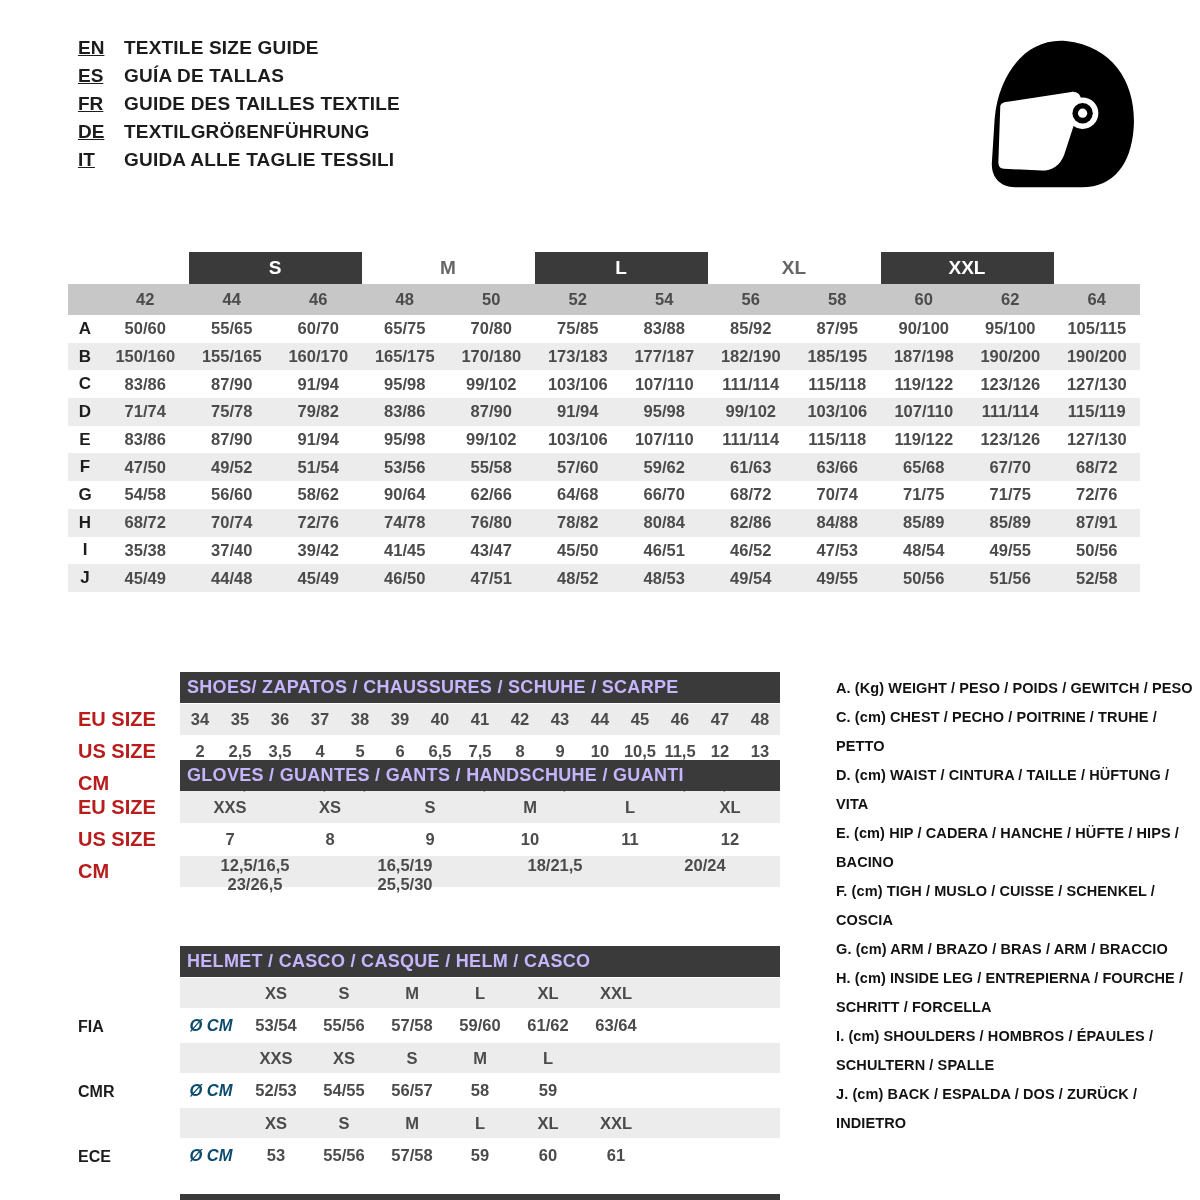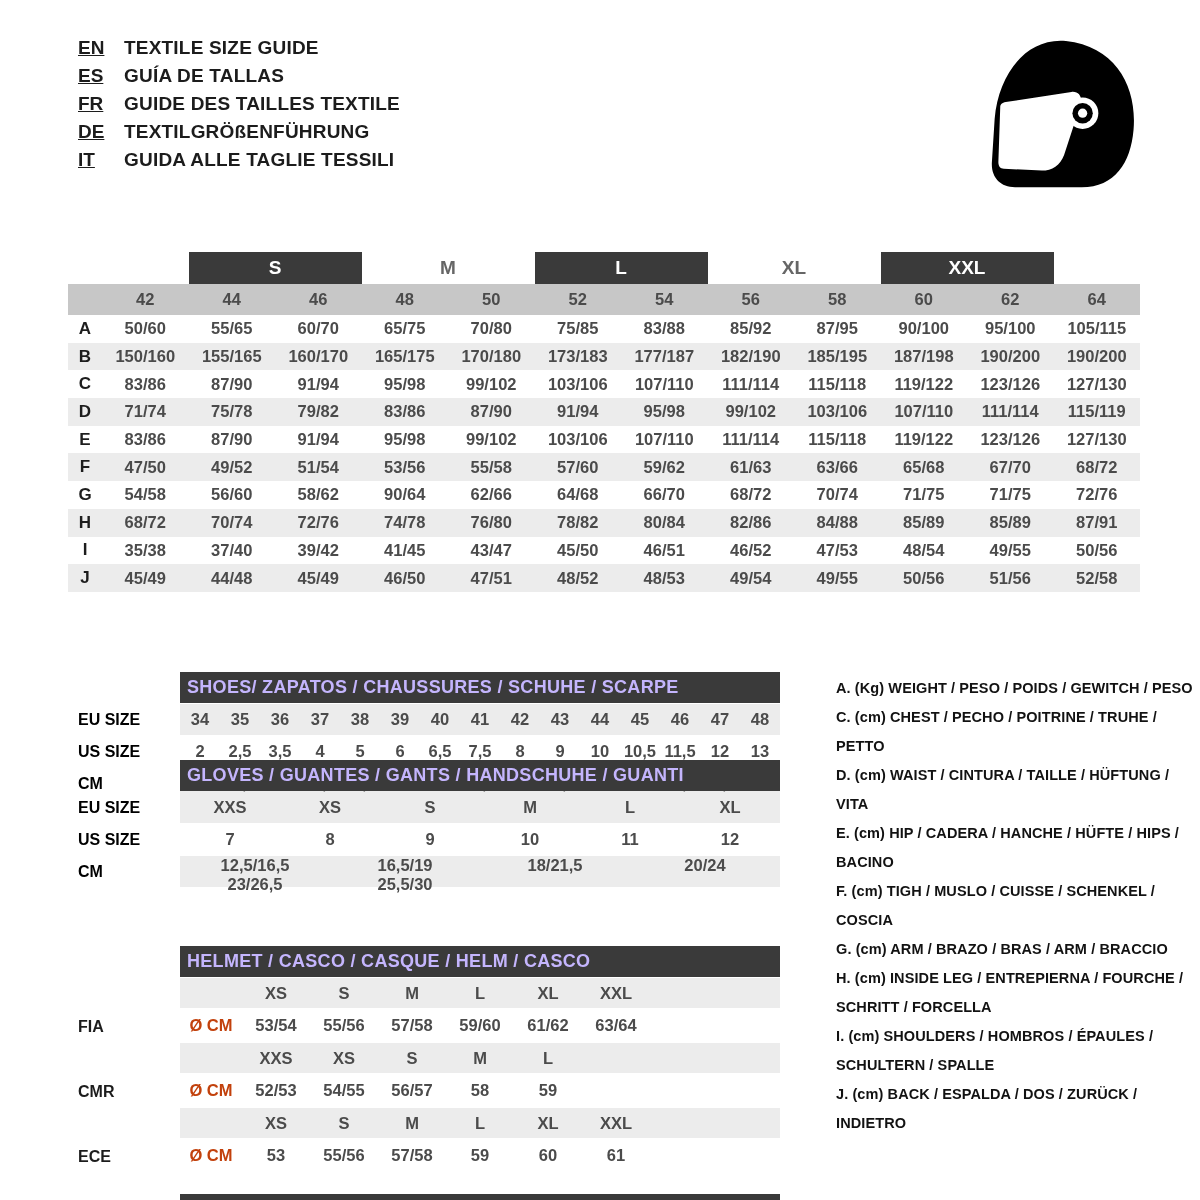--- a/index.html
+++ b/index.html
@@ -32,31 +32,31 @@
   
   .sec{position:absolute;left:68px;width:712px;}
   #shoes{top:672px;}
   #gloves{top:760px;}
   #helmet-tbl{top:946px;}
   .sec-title{margin-left:112px;height:31px;background:#3a3a3a;color:#c4b5fd;font-weight:bold;
              font-size:18px;display:flex;align-items:center;padding-left:7px;letter-spacing:.3px;
              box-sizing:border-box;}
   .srow{display:flex;height:31px;margin-top:1px;}
   .s-label{width:112px;flex:none;display:flex;align-items:center;padding-left:10px;
-           box-sizing:border-box;font-weight:bold;font-size:16px;color:#000000;}
+           box-sizing:border-box;font-weight:bold;font-size:20px;color:#b91c1c;}
   .s-cells{flex:1;display:grid;}
   .gray{background:#ececec;}
 
   
   .h-section{display:flex;margin-top:1px;}
   .h-label{width:112px;flex:none;align-self:flex-end;height:30px;display:flex;align-items:center;
            padding-left:10px;box-sizing:border-box;font-weight:bold;font-size:16px;color:#1c1c1c;}
   .h-rows{flex:1;}
   .h-row{display:grid;grid-template-columns:62px repeat(6,68px) 1fr;height:30px;margin-bottom:2px;}
-  .h-row .hc0{color:#c2410c;}
+  .h-row .hc0{color:#0c4a6e;font-style:italic;}
 
   
   #legend{position:absolute;left:793px;top:674px;width:366px;margin-left:43px;}
   .leg-item{font-weight:bold;font-size:14.5px;color:#121212;line-height:29px;letter-spacing:.1px;}
 
   
   #bottom-bar{position:absolute;left:180px;top:1194px;width:600px;height:6px;background:#3a3a3a;}
 </style>
 </head>
 <body>

